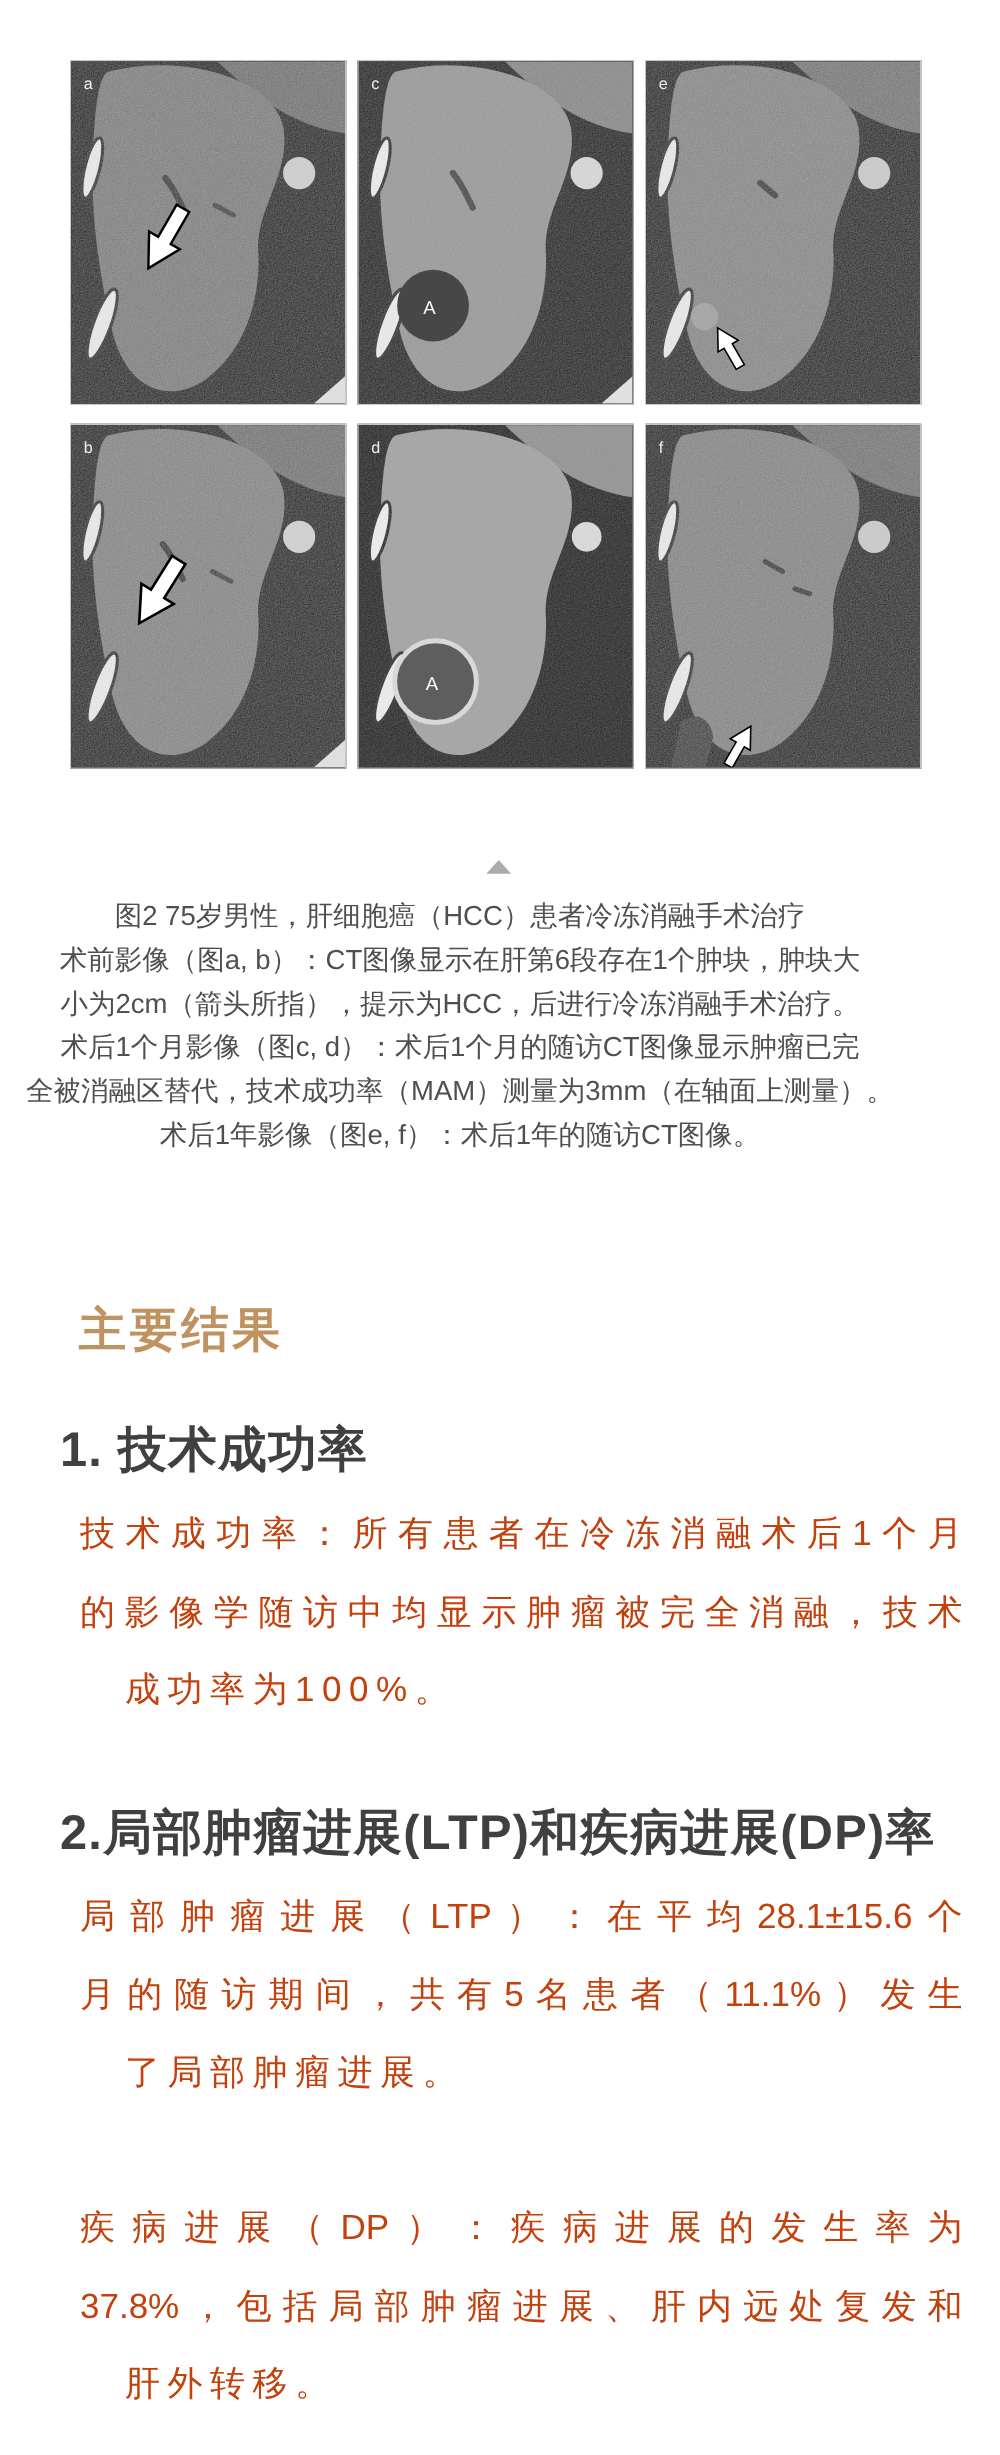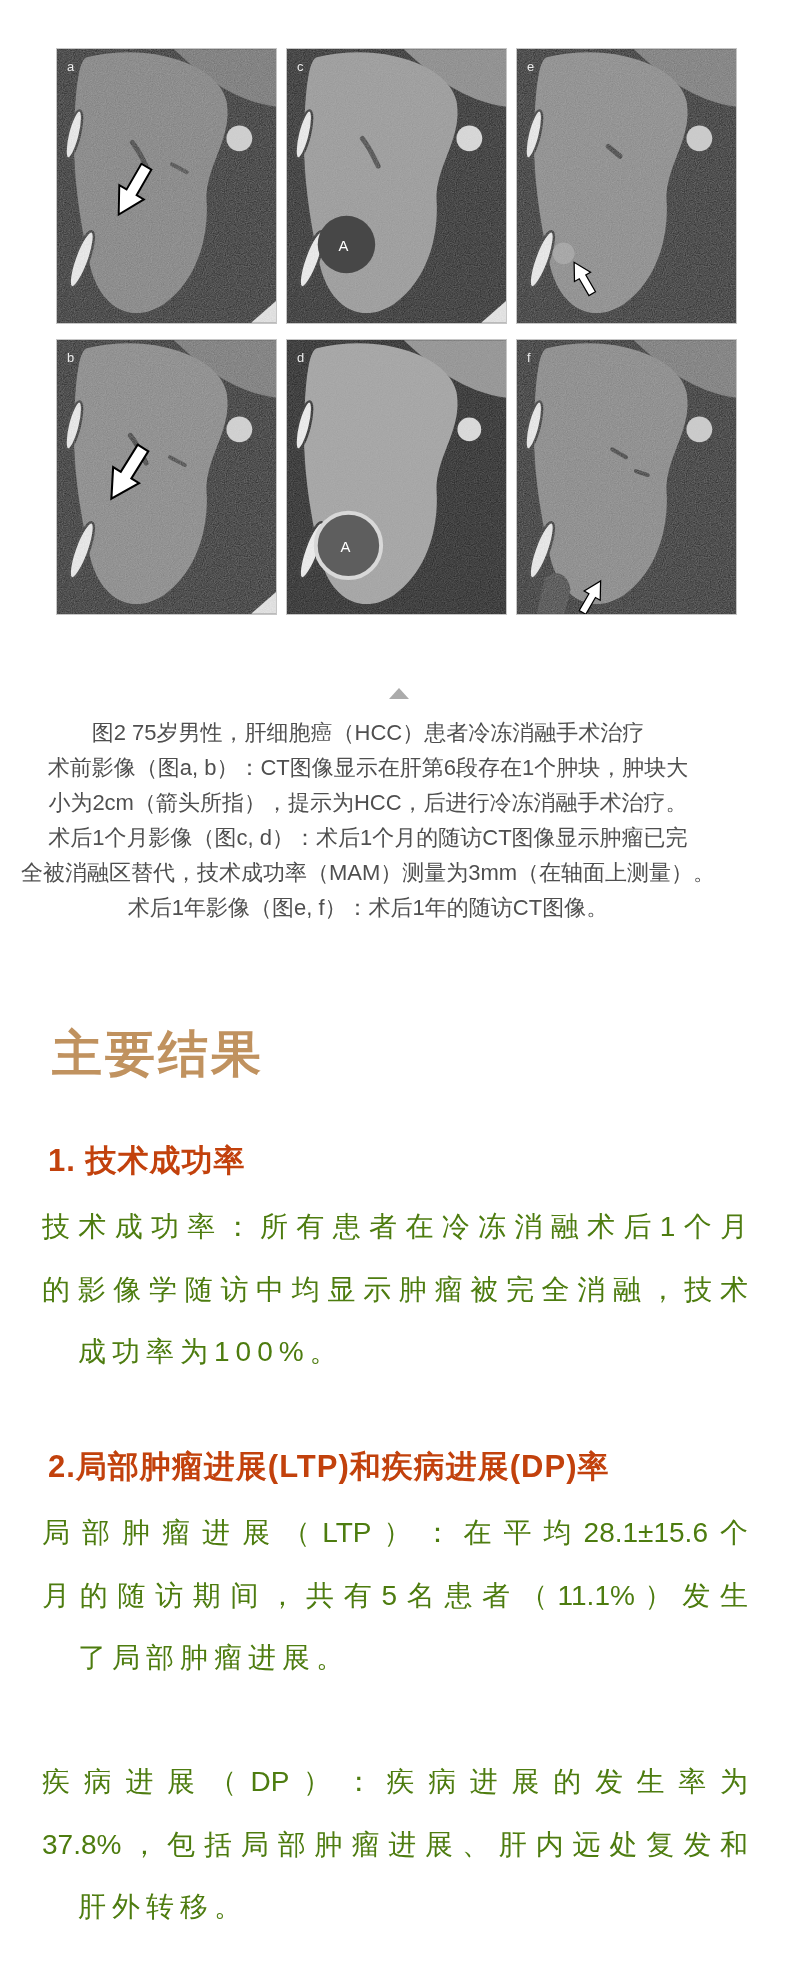--- a/index.html
+++ b/index.html
@@ -19,28 +19,28 @@
   
   .tri{position:absolute;top:688px;left:389px;width:0;height:0;
        border-left:10px solid transparent;border-right:10px solid transparent;
        border-bottom:11px solid #ababab;}
 
   
   .caption{position:absolute;top:715px;left:0;width:736px;text-align:center;
            font-size:22px;line-height:35px;color:#4f4f4f;}
 
   
-  .main-heading{position:absolute;top:1028px;left:48px;margin:4px;
+  .main-heading{position:absolute;top:1028px;left:48px;margin:15px;
                 font-family:"Liberation Serif","DejaVu Serif",serif;
-                font-size:50px;line-height:44px;font-weight:bold;color:#c0925f;letter-spacing:3px;}
-  .sec-title{position:absolute;left:48px;margin:0;font-size:31px;line-height:36px;
-             font-weight:bold;color:#c2410c;letter-spacing:1px;}
+                font-size:38px;line-height:44px;font-weight:bold;color:#c0925f;letter-spacing:3px;}
+  .sec-title{position:absolute;left:48px;margin:0;font-size:39px;line-height:36px;
+             font-weight:bold;color:#404040;letter-spacing:1px;}
   .sec1-title{top:1143px;}
   .sec2-title{top:1449px;text-align:right;}
-  .para{position:absolute;left:42px;width:706px;font-size:28px;line-height:62.5px;color:#4d7c0f;}
+  .para{position:absolute;left:64px;width:706px;font-size:28px;line-height:62.5px;color:#c2410c;}
   .para1{top:1196px;}
   .para2{top:1502px;}
   .para3{top:1751px;}
   .para-line{text-align:justify;text-align-last:justify;}
   .para-line.no-stretch{text-align-last:left;letter-spacing:6px;margin-left:36px;}
 </style>
 </head>
 <body>
 
 <svg width="0" height="0" style="position:absolute" aria-hidden="true">

